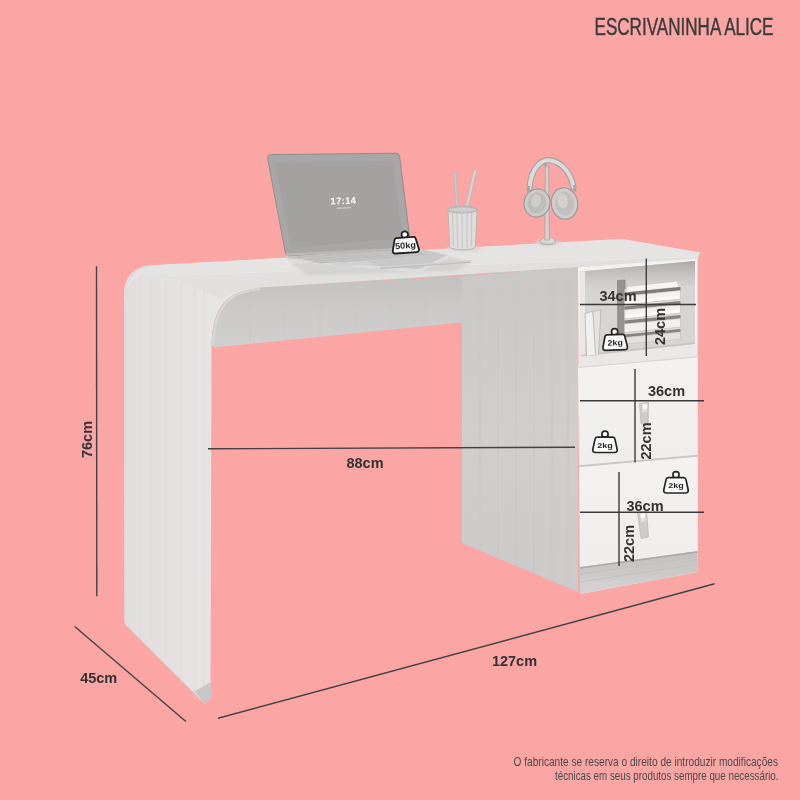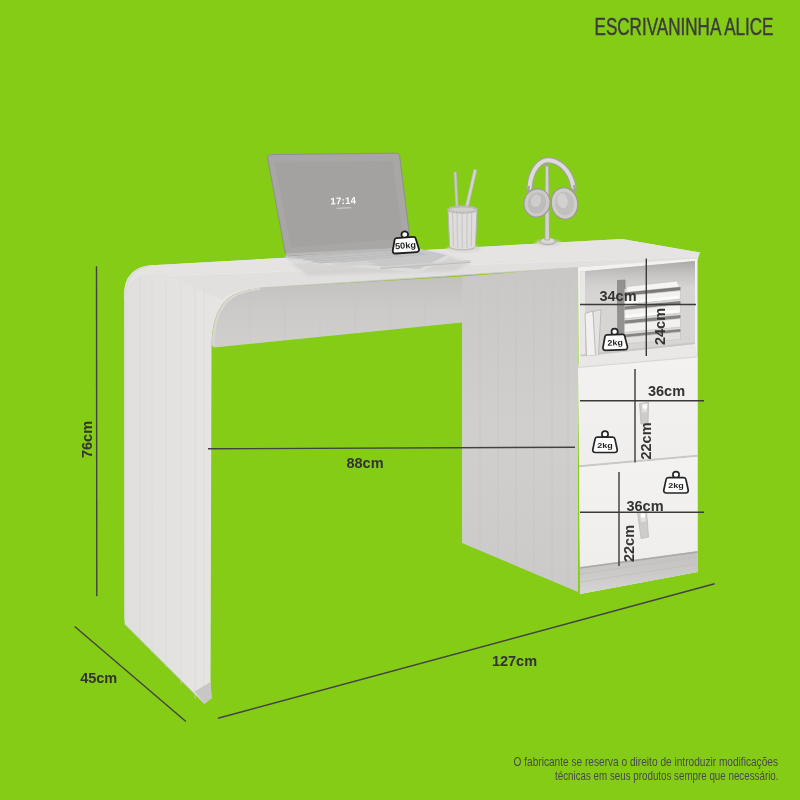--- a/index.html
+++ b/index.html
@@ -1,16 +1,16 @@
 <!DOCTYPE html>
 <html><head>
 <meta charset="utf-8">
 <style>
 html,body{margin:0;padding:0;background:#ffffff;}
-#page{position:relative;width:800px;height:800px;background:#84cc16;overflow:hidden;transform:translateZ(0);
+#page{position:relative;width:800px;height:800px;background:#fca5a5;overflow:hidden;transform:translateZ(0);
 font-family:"Liberation Sans", sans-serif;}
 svg{position:absolute;top:0;left:0;opacity:0.999;}
 text{font-family:"Liberation Sans", sans-serif;}
 .dim{font-weight:bold;font-size:14.5px;fill:#333333;}
 .kg{font-weight:bold;fill:#222222;}
 </style>
 </head>
 <body>
 <div id="page">
 <svg width="800" height="800" viewBox="0 0 800 800">

